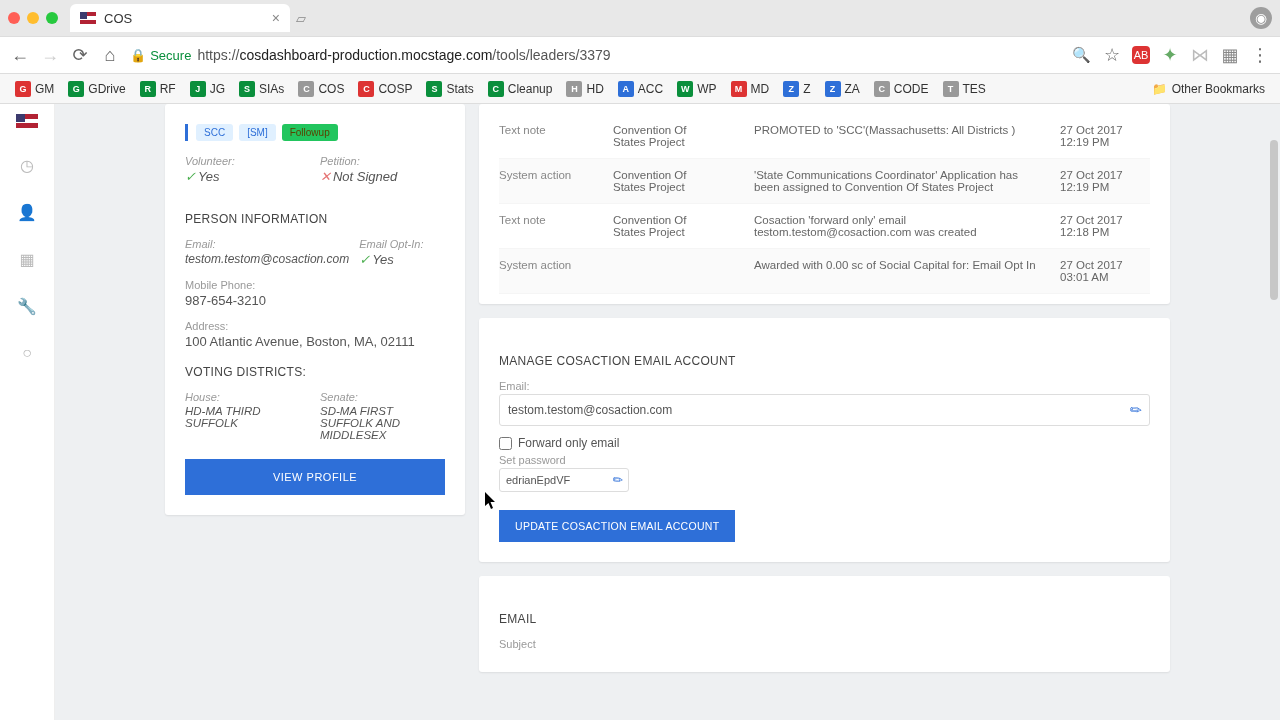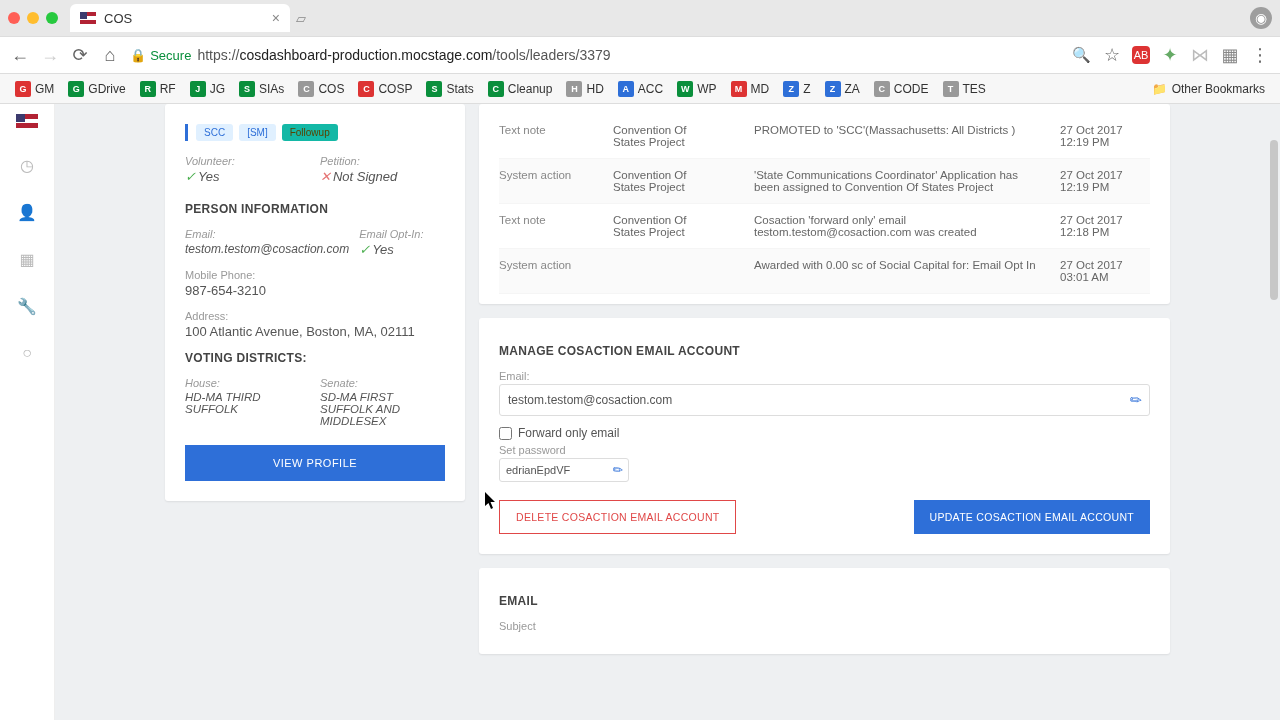--- a/index.html
+++ b/index.html
@@ -46,29 +46,29 @@
 .content { flex:1; background:#eef0f2; padding:0 110px; overflow:hidden; position:relative; }
 .cols { display:flex; gap:14px; }
 
 .card { background:#fff; border-radius:3px; box-shadow:0 1px 2px rgba(0,0,0,0.08); padding:20px; }
 
 .left-col { width:300px; }
 .right-col { flex:1; display:flex; flex-direction:column; gap:14px; }
 
 .field-label { font-size:11px; color:#999; margin-bottom:2px; }
 .field-value { font-size:13px; color:#555; margin-bottom:12px; }
-.section-title { font-size:12px; font-weight:700; color:#444; letter-spacing:0.3px; margin:6px 0 12px; }
+.section-title { font-size:12px; font-weight:400; color:#444; letter-spacing:0.3px; margin:16px 0 12px; }
 .check { color:#4caf50; margin-right:2px; }
 .cross { color:#e57373; margin-right:2px; }
 .two-col-fields { display:flex; gap:10px; }
 .two-col-fields > div { flex:1;font-style:italic; }
 
 .badge-row { display:flex; gap:6px; border-left:3px solid #2e6fd8; padding-left:8px; margin-bottom:14px;align-items:flex-end; }
 .badge { font-size:10px; padding:3px 8px; border-radius:3px; background:#e0f0ff; color:#2e6fd8; }
-.badge.yellow { background:#14b8a6; color:#5a4200; }
+.badge.yellow { background:#22c55e; color:#5a4200; }
 
 .btn-primary { width:100%; background:#2e6fd8; color:#fff; text-align:center; padding:12px; font-size:11px; letter-spacing:0.5px; border:none; cursor:pointer; }
 
 
 .history-row { display:flex; gap:14px; padding:10px 0; border-bottom:1px solid #f5f5f5; font-size:11.5px; color:#666; }
 .history-row:nth-child(even){ background:#fafafa; }
 .history-row .c1 { width:100px; color:#888; }
 .history-row .c2 { width:90px; }
 .history-row .c3 { flex:1;margin-left:37px; }
 .history-row .c4 { width:90px; }
@@ -318,21 +318,20 @@
           <div class="checkbox-row">
             <input type="checkbox" style="">
             <span>Forward only email</span>
           </div>
           <div class="field-label">Set password</div>
           <div class="small-wrap">
             <input class="small-input" value="edrianEpdVF" style="">
             <span class="input-pencil">✎</span>
           </div>
           <div class="btn-row">
-            <button class="btn-outline-danger">DELETE COSACTION EMAIL ACCOUNT</button>
             <button class="btn-blue">UPDATE COSACTION EMAIL ACCOUNT</button>
           </div>
         </div>
 
         <div class="card">
           <div class="section-title">EMAIL</div>
           <div class="field-label" style="margin-top:10px">Subject</div>
         </div>
       </div>
     </div>

